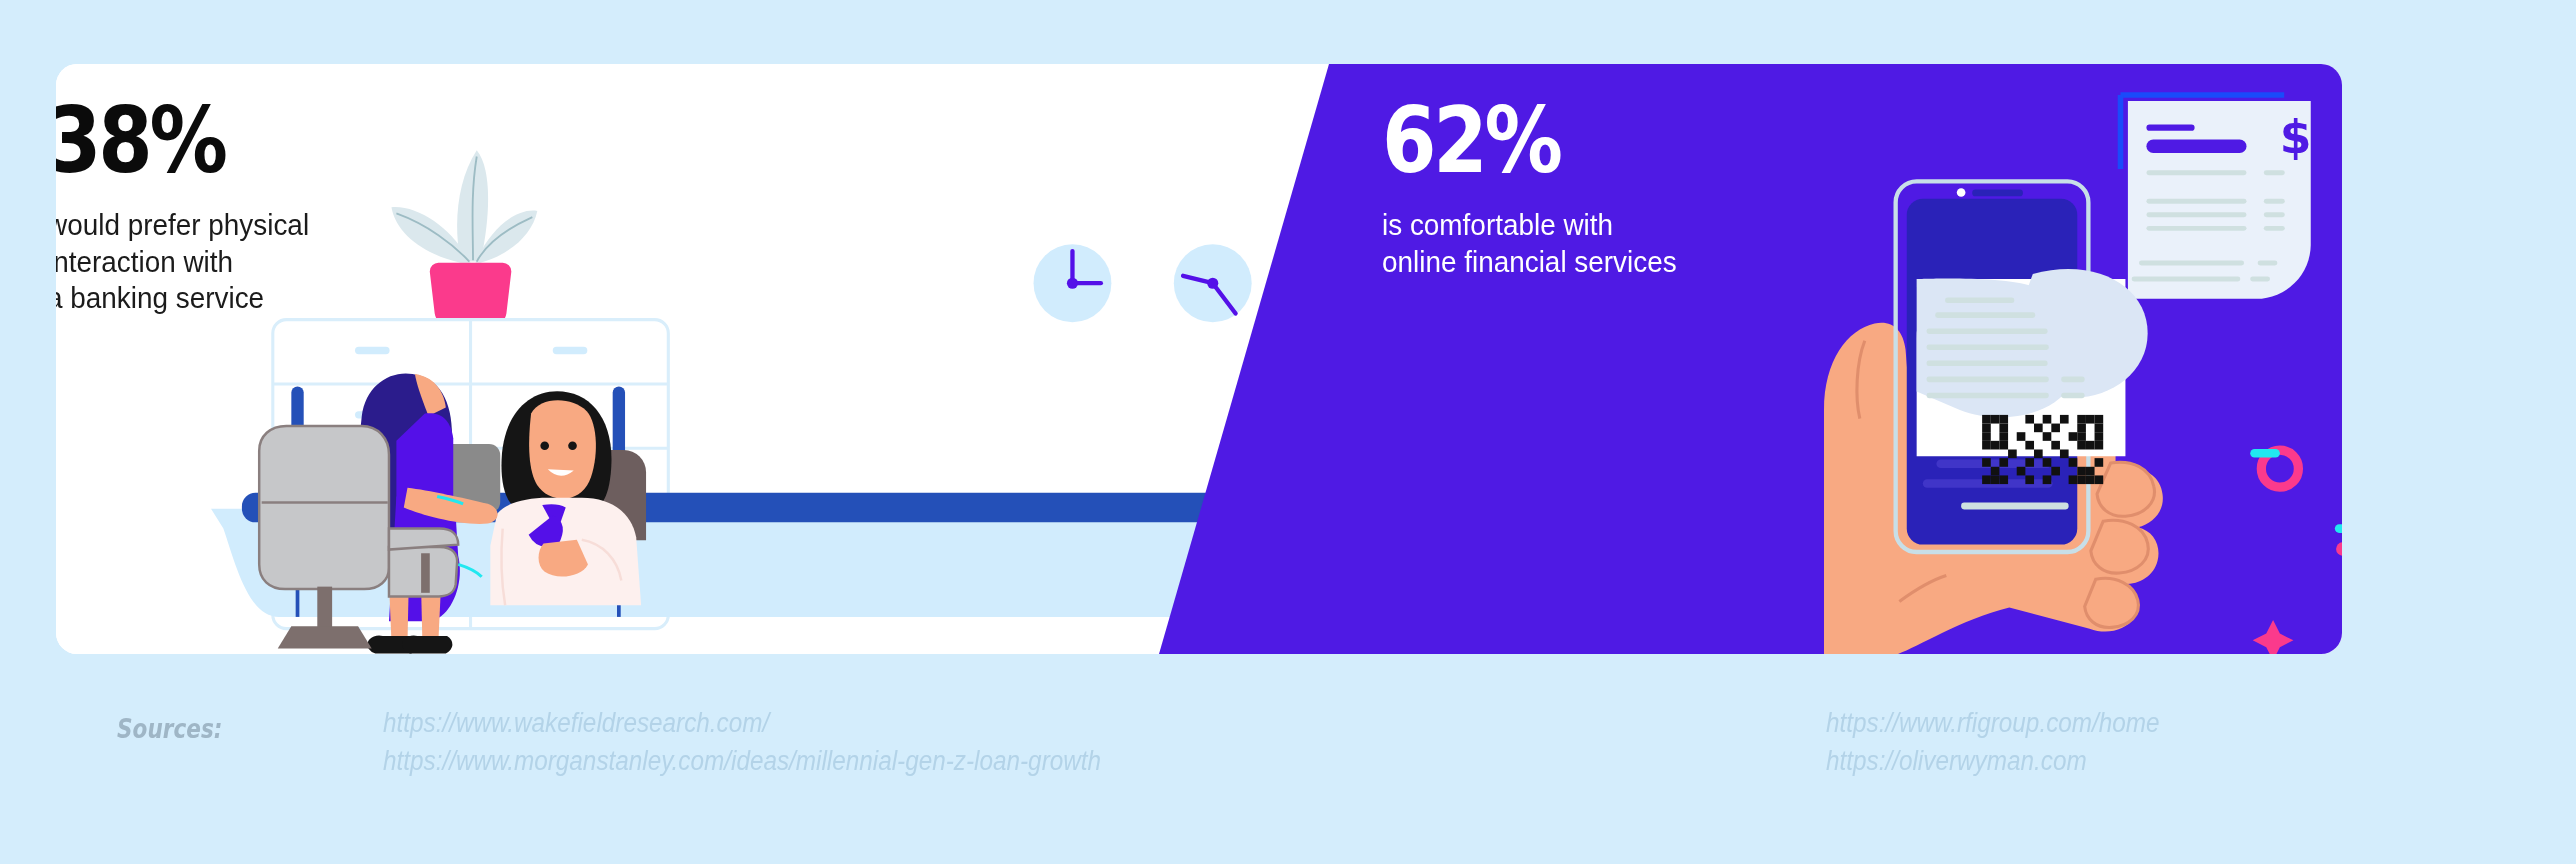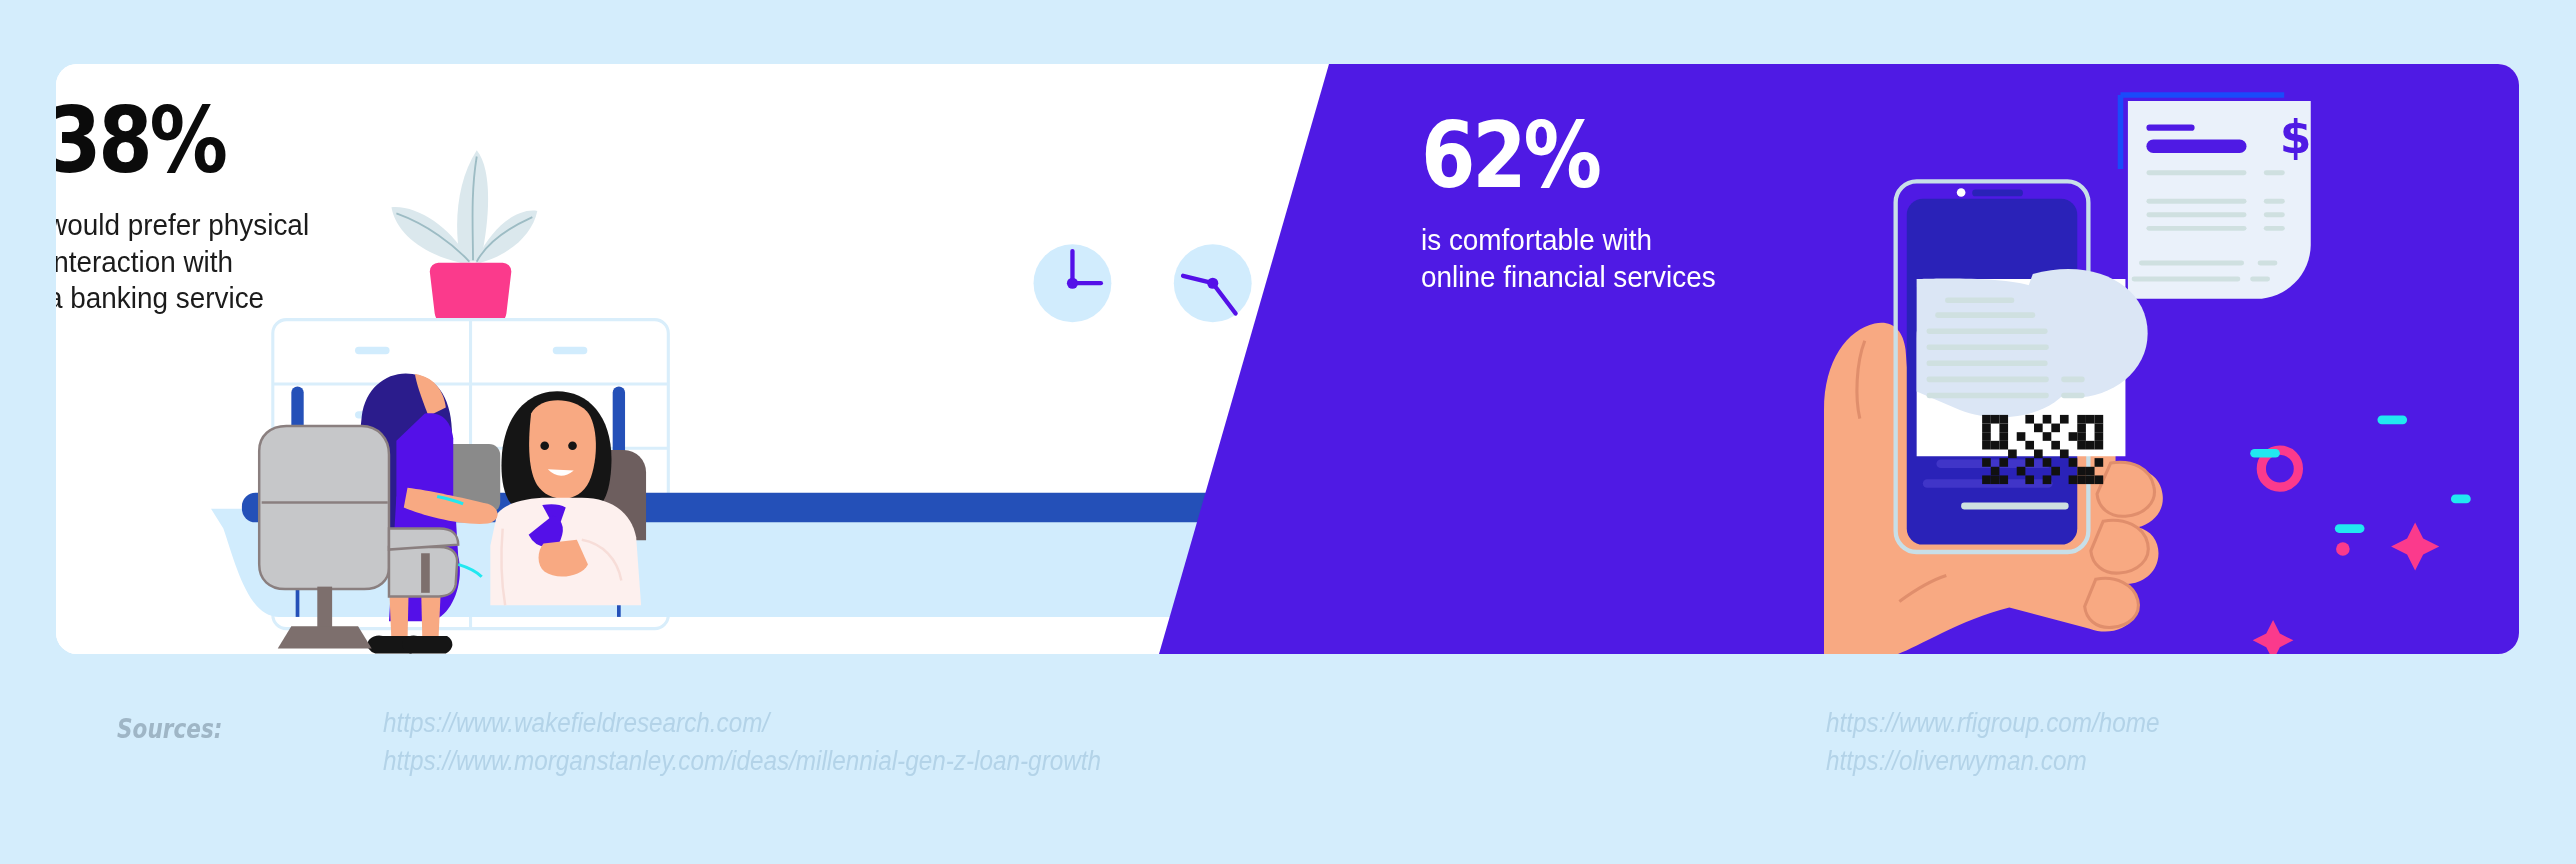--- a/index.html
+++ b/index.html
@@ -6,21 +6,21 @@
   body{
     width:2576px;height:865px;
     background:#d4edfc;
     font-family:"Liberation Sans", sans-serif;
     overflow:hidden;
     position:relative;
   }
 
   
   #card{
-    position:absolute;left:56px;top:64px;width:2463px;height:590px;
+    position:absolute;left:56px;top:64px;width:2286px;height:590px;
     border-radius:21px;overflow:hidden;background:#ffffff;
   }
   #panel-left{
     position:absolute;inset:0;background:#ffffff;
   }
   #panel-right{
     position:absolute;inset:0;
     background:#4f1ae4;
     clip-path:polygon(1273px 0, 2463px 0, 2463px 590px, 1103px 590px);
   }
@@ -33,21 +33,21 @@
     letter-spacing:-3.7px;color:#0b0b0b;
     transform:scaleX(0.86);transform-origin:left center;
   }
   .body-black{
     margin-top:21px;font-size:30px;line-height:1.22;color:#1b1b1b;
     transform:scaleX(0.93);transform-origin:left top;
   }
   .body-black div{white-space:nowrap;}
 
   
-  #right-text{position:absolute;left:1326px;top:46px;width:680px;margin-left:39px;}
+  #right-text{position:absolute;left:1326px;top:31px;width:680px;}
   .pct-white{
     font-family:"DejaVu Sans", sans-serif;
     font-weight:bold;font-size:91px;line-height:1;
     letter-spacing:-3.7px;color:#ffffff;
     transform:scaleX(0.86);transform-origin:left center;
   }
   .body-white{
     margin-top:21px;font-size:30px;line-height:1.22;color:#ffffff;
     transform:scaleX(0.93);transform-origin:left top;
   }

